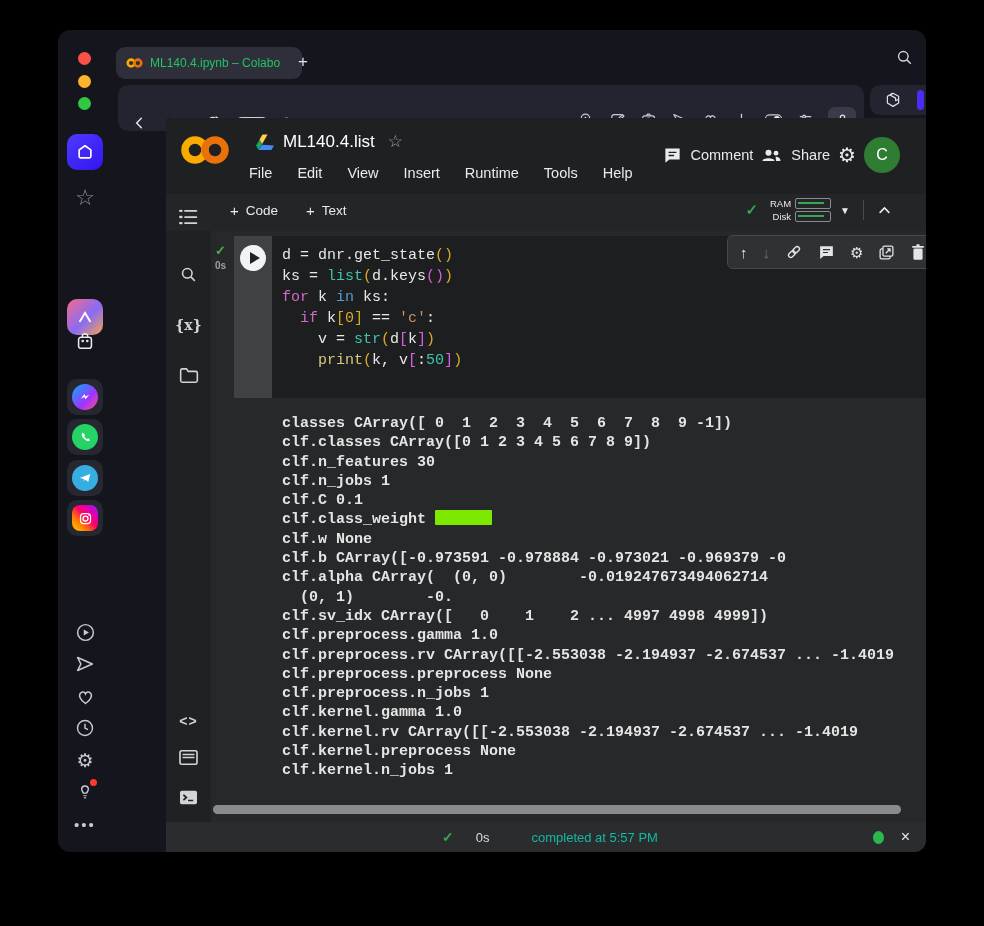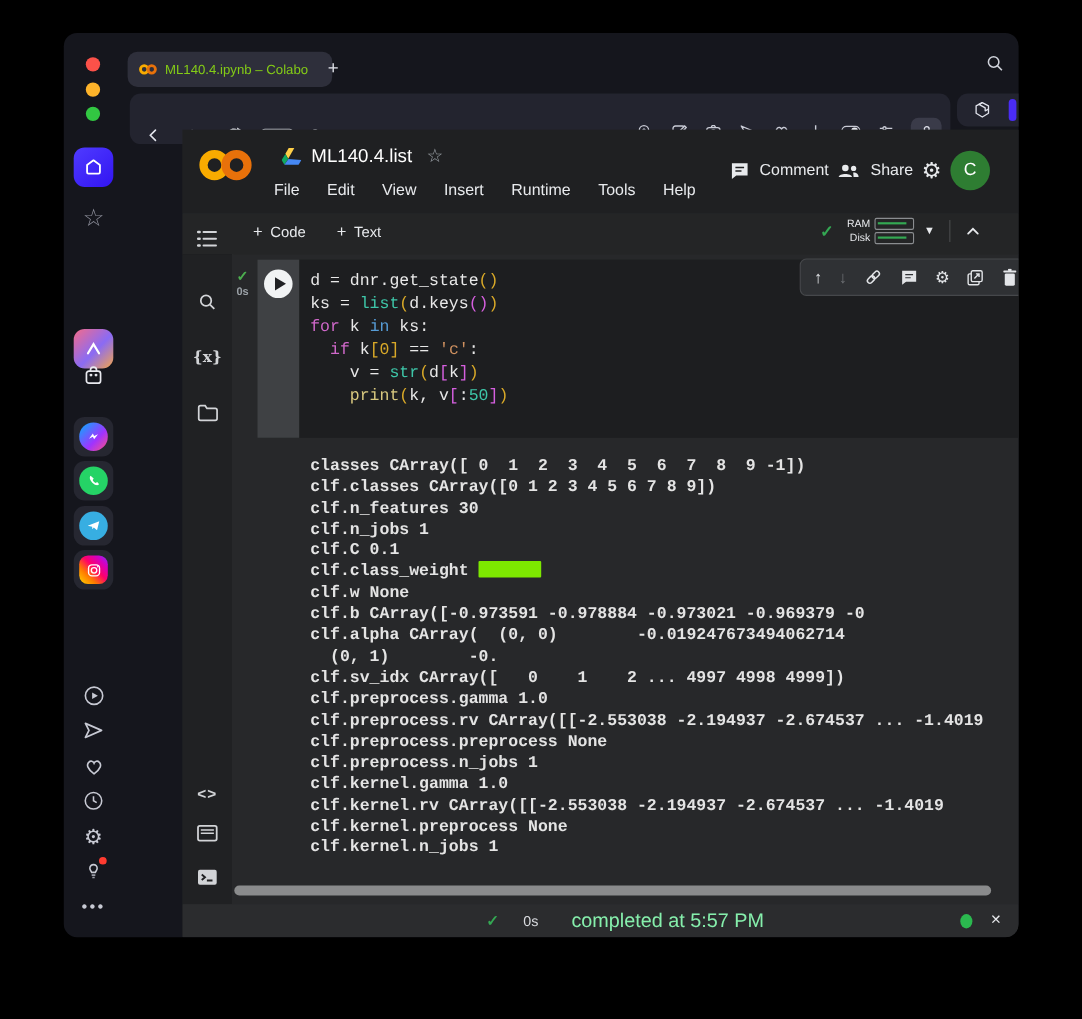--- a/index.html
+++ b/index.html
@@ -17,21 +17,21 @@
   .star-glyph{position:absolute;left:0;top:155px;width:54px;text-align:center;font-size:22px;color:#8d8f9b;}
   .app-box{position:absolute;left:9px;width:36px;height:36px;border-radius:10px;background:#262731;display:flex;align-items:center;justify-content:center;overflow:hidden;}
   .round-ic{width:26px;height:26px;border-radius:50%;display:flex;align-items:center;justify-content:center;}
   .sb-bottom{position:absolute;left:0;width:54px;display:flex;justify-content:center;color:#c7c9d3;}
   .dot-red{position:absolute;width:7px;height:7px;border-radius:50%;background:#ff3b30;right:-2px;top:-2px;}
   .ellipsis{font-size:15px;letter-spacing:2px;color:#c7c9d3;}
 
   
   .main{position:absolute;left:54px;top:0;right:0;bottom:0;}
   .tab{position:absolute;left:4px;top:17px;width:166px;height:32px;border-radius:9px;background:#2e2f3b;display:flex;align-items:center;padding:0 10px;gap:7px;overflow:hidden;}
-  .tab-title{font-size:12px;color:#84cc16;white-space:nowrap;}
+  .tab-title{font-size:12px;color:#22c55e;white-space:nowrap;}
   .newtab{position:absolute;left:178px;top:19px;width:26px;height:26px;border-radius:8px;display:flex;align-items:center;justify-content:center;color:#dfe1e8;font-size:17px;}
   .tb-search{position:absolute;right:12px;top:18px;}
   .urlbar{position:absolute;left:6px;top:55px;width:746px;height:46px;border-radius:10px;background:#23242f;display:flex;align-items:flex-end;}
   .url-ic{color:#c9cbd6;display:flex;align-items:center;justify-content:center;}
   .vpn{border:1.5px solid #cfd1da;border-radius:4px;font-size:9px;font-weight:bold;color:#e6e7ee;padding:1px 4px;letter-spacing:.5px;}
   .url-text{font-size:13px;color:#eceef4;white-space:nowrap;margin-left:9px;}
   .url-text b{font-weight:bold;}
   .url-path{color:#8d90a0;}
   .url-right{margin-left:auto;display:flex;align-items:center;gap:14px;padding-right:8px;}
   .profile-box{width:28px;height:24px;border-radius:7px;background:#3a3b49;display:flex;align-items:center;justify-content:center;}
@@ -82,21 +82,21 @@
   .celltools{position:absolute;left:516px;top:4px;height:32px;background:#2f3134;border:1px solid #46484b;border-radius:6px;display:flex;align-items:center;gap:15px;padding:0 12px;color:#e3e5e8;}
   .ct-g{font-size:15px;line-height:1;}
   .dim{color:#6f7276;}
   .out{position:absolute;left:71px;top:183px;font-family:"Liberation Mono","DejaVu Sans Mono",monospace;font-size:15px;font-weight:700;line-height:19.3px;color:#e4e4e4;white-space:pre;}
   .hl-block{display:inline-block;width:57px;height:15px;border-radius:1px;vertical-align:-2px;}
   .hthumb{position:absolute;left:2px;top:574px;width:688px;height:9px;background:#8a8b8c;border-radius:5px;}
 
   .sbar{position:absolute;left:0;right:0;bottom:0;height:30px;background:#2b2c2e;display:flex;align-items:center;}
   .sb-chk{margin-left:276px;color:#34a853;font-size:14px;font-weight:bold;}
   .sb-time{margin-left:22px;color:#dadce0;font-size:13px;}
-  .sb-msg{margin-left:30px;color:#86efac;font-size:18px;}
+  .sb-msg{margin-left:42px;color:#14b8a6;font-size:13px;}
   .sb-dot{margin-left:auto;width:11px;height:13px;border-radius:50%;background:#2bb94f;}
   .sb-x{margin-left:17px;margin-right:16px;color:#e8eaed;font-size:16px;}
 </style>
 </head>
 <body>
 
 <div class="window">
 
   <div class="sidebar">
     <div class="light" style="top:22px;background:#fb5149"></div>

